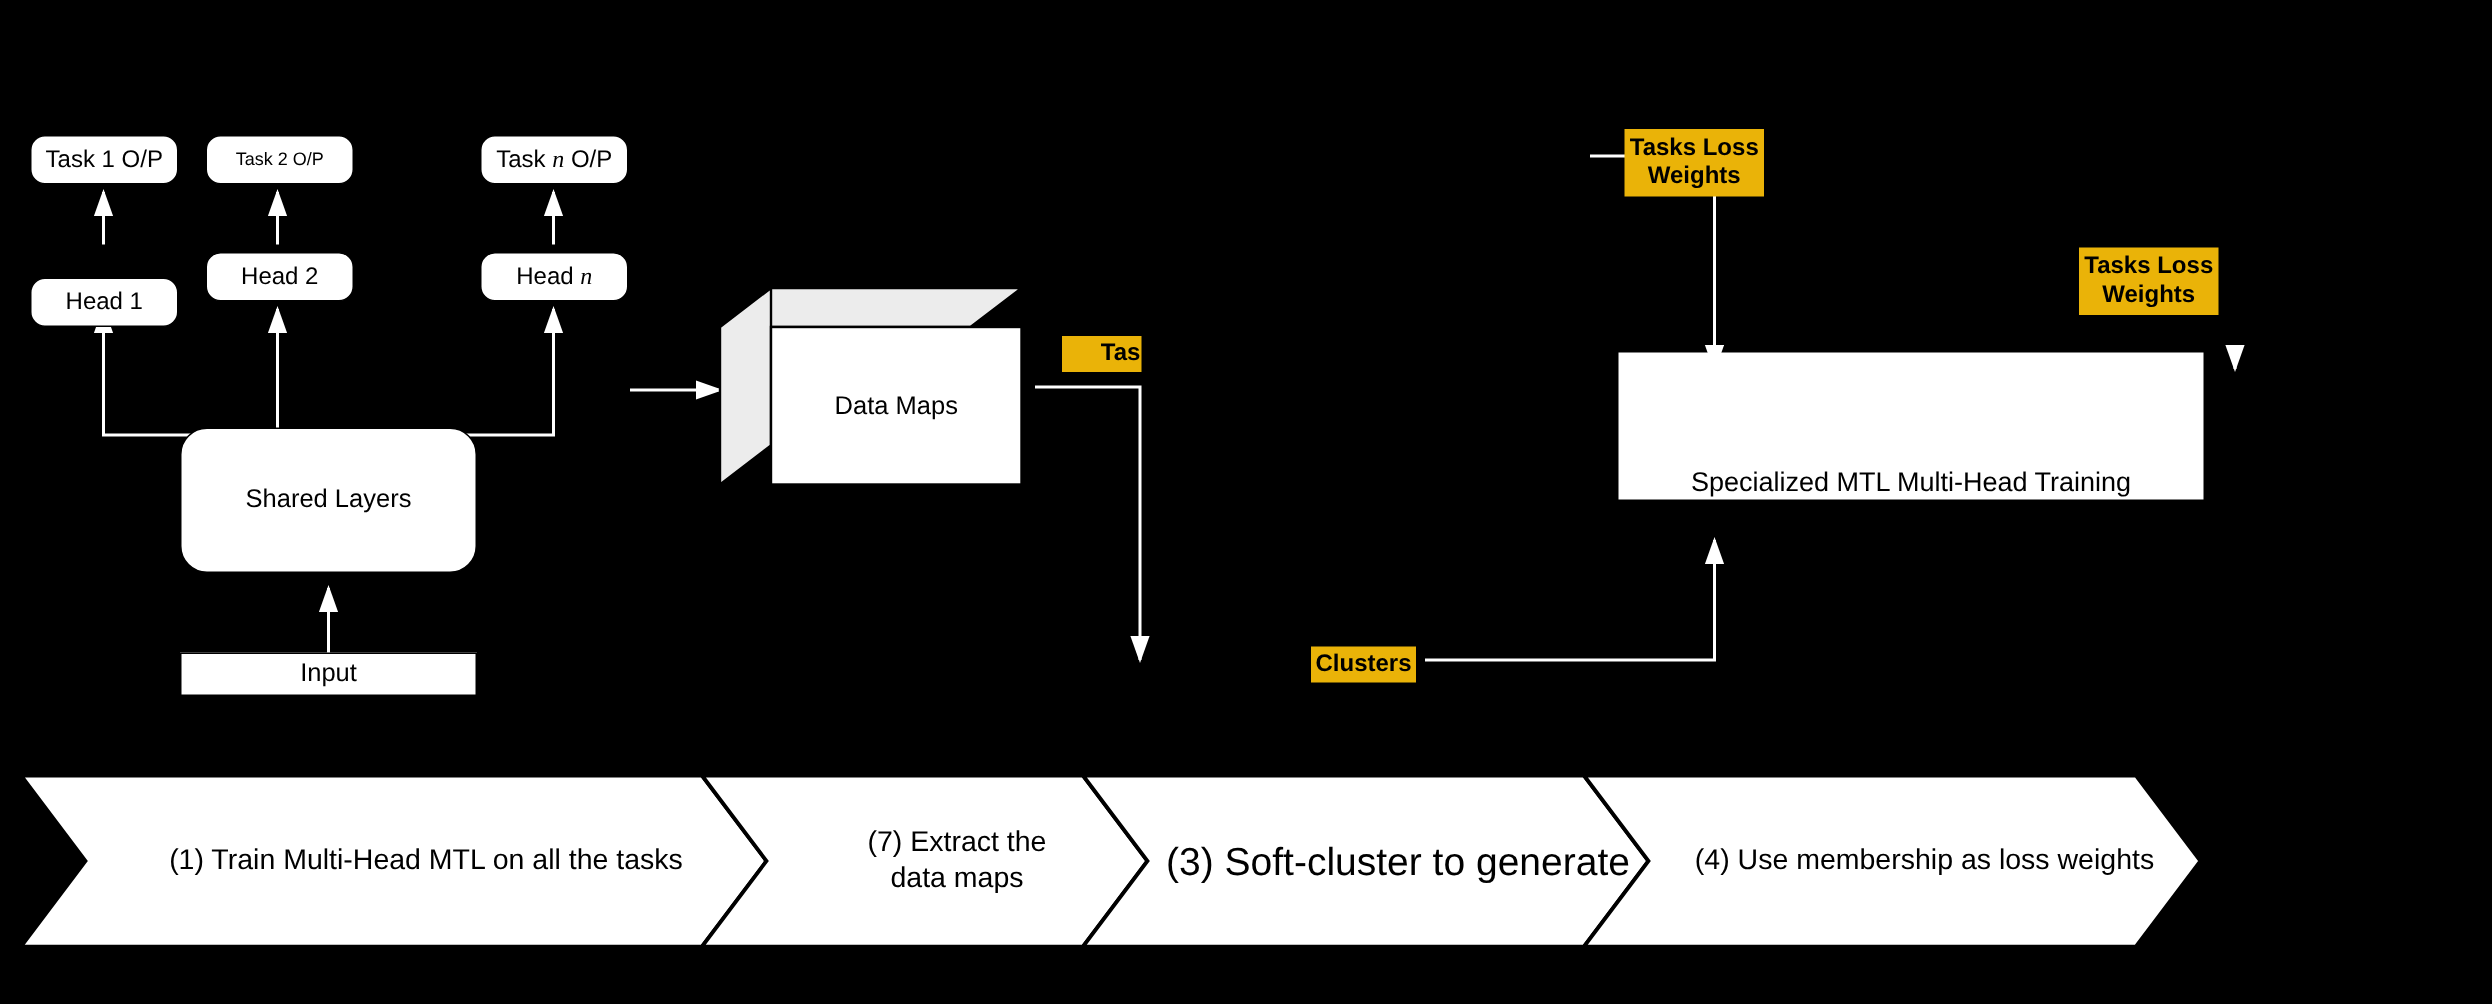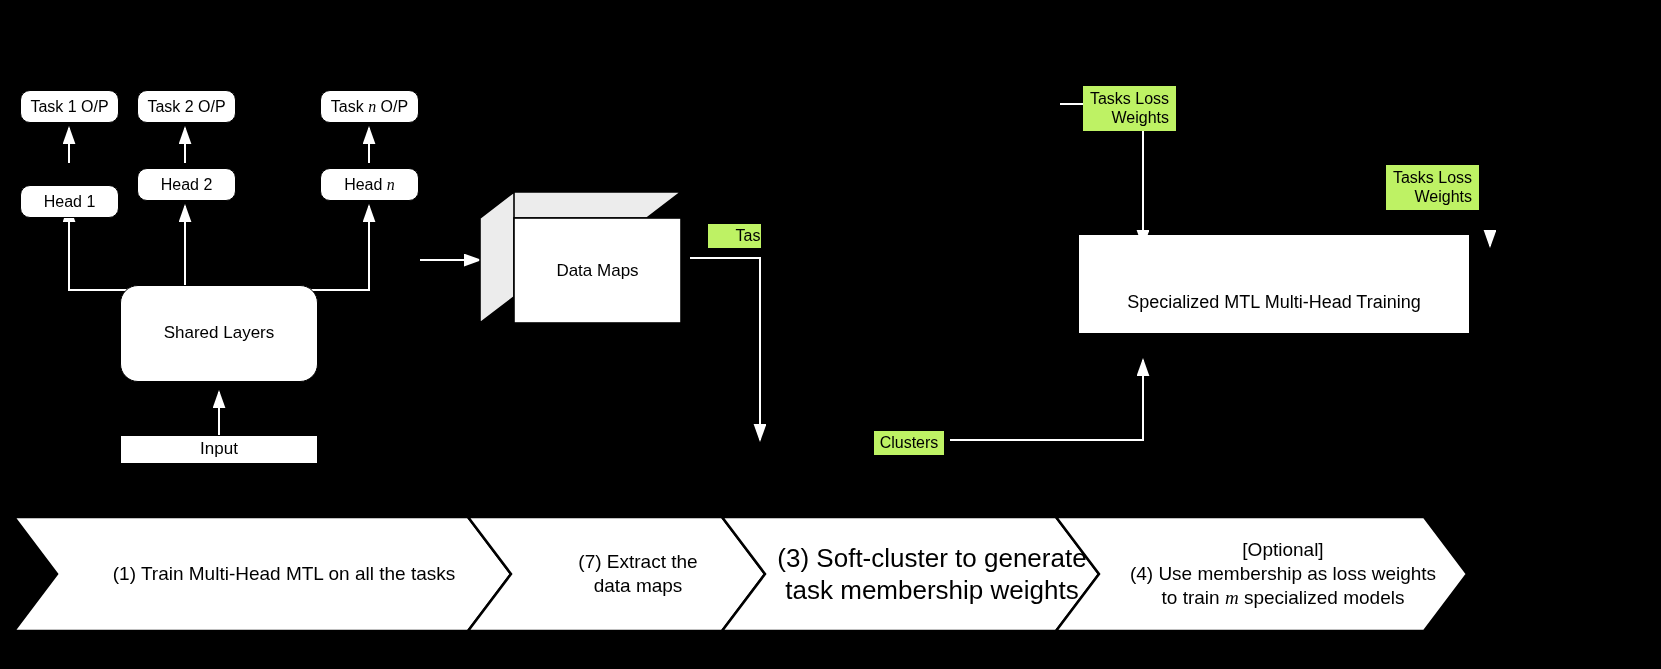--- a/index.html
+++ b/index.html
@@ -6,23 +6,23 @@
   body{width:1661px;height:669px;position:relative;overflow:hidden;
        font-family:"Liberation Sans",sans-serif;color:#000;}
   #stage{position:absolute;left:0;top:0;width:1661px;height:596px;background:#000;}
 
   .box{position:absolute;background:#fff;border:1px solid #000;
        display:flex;align-items:center;justify-content:center;
        box-sizing:border-box;text-align:center;line-height:1.2;}
   .rbox{border-radius:10px;}
   .plain{border:none;}
 
-  .lbl{position:absolute;background:#bef264;color:#000;
+  .lbl{position:absolute;background:#eab308;color:#000;
        display:flex;align-items:center;justify-content:center;
-       text-align:right;line-height:1.15;box-sizing:border-box;white-space:pre;}
+       text-align:center;line-height:1.15;box-sizing:border-box;white-space:pre;font-weight:bold;}
 
   .mi{font-family:"Liberation Serif",serif;font-style:italic;}
 
   svg.overlay{position:absolute;left:0;top:0;width:1661px;height:669px;overflow:visible;}
 
   .chev-txt{position:absolute;display:flex;align-items:center;justify-content:center;
             text-align:center;line-height:1.25;color:#000;box-sizing:border-box;}
 </style>
 </head>
 <body>
@@ -54,21 +54,21 @@
       <path d="M950,440 L1143,440 L1143,360"></path>
 
       <path d="M1060,104 L1143,104 L1143,246"></path>
       <path d="M1490,230 L1490,246"></path>
     </g>
   </svg>
 
   <div class="box rbox" style="left:20px;top:90px;width:99px;height:33px;font-size:16px;">
     <span>Task 1 O/P</span>
   </div>
-  <div class="box rbox" style="left:137px;top:90px;width:99px;height:33px;font-size:16px;">
+  <div class="box rbox" style="left:137px;top:90px;width:99px;height:33px;font-size:12px;">
     <span>Task 2 O/P</span>
   </div>
   <div class="box rbox" style="left:320px;top:90px;width:99px;height:33px;font-size:16px;">
     <span><span>Task </span><span class="mi">n</span><span> O/P</span></span>
   </div>
 
   <div class="box rbox" style="left:20px;top:168px;width:99px;height:33px;font-size:16px;margin-top:17px;">
     <span>Head 1</span>
   </div>
   <div class="box rbox" style="left:137px;top:168px;width:99px;height:33px;font-size:16px;text-align:center;">
@@ -108,21 +108,21 @@
   <div class="lbl" style="left:1083px;top:86px;width:93px;height:45px;font-size:16px;">
     <span style="white-space: pre;">Tasks Loss
 Weights</span>
   </div>
 
   <div class="lbl" style="left:1386px;top:165px;width:93px;height:45px;font-size:16px;">
     <span style="white-space: pre;">Tasks Loss
 Weights</span>
   </div>
 
-  <div class="box plain" style="left:1079px;top:235px;width:390px;height:98px;font-size:18px;align-items:center;padding-top:38px;">
+  <div class="box plain" style="left:1079px;top:235px;width:390px;height:98px;font-size:18px;align-items:flex-end;padding-top:38px;">
     <span>Specialized MTL Multi-Head Training</span>
   </div>
 
   <svg class="overlay" viewBox="0 0 1661 669" xmlns="http://www.w3.org/2000/svg" style="top:0;">
     <g fill="#ffffff" stroke="#000000" stroke-width="2.5" stroke-linejoin="miter">
       <polygon points="14,517 468,517 511,574 468,631 14,631 57,574"></polygon>
       <polygon points="468,517 722,517 765,574 722,631 468,631 511,574"></polygon>
       <polygon points="722,517 1056,517 1099,574 1056,631 722,631 765,574"></polygon>
       <polygon points="1056,517 1424,517 1467,574 1424,631 1056,631 1099,574"></polygon>
     </g>
@@ -135,25 +135,22 @@
   <div class="chev-txt" style="left:511px;top:517px;width:254px;height:114px;font-size:19px;">
     <div>
       <div>(7) Extract the</div>
       <div>data maps</div>
     </div>
   </div>
 
   <div class="chev-txt" style="left:765px;top:517px;width:334px;height:114px;font-size:26px;">
     <div>
       <div>(3) Soft-cluster to generate</div>
-      <div>task membership weights</div>
     </div>
   </div>
 
   <div class="chev-txt" style="left:1099px;top:517px;width:368px;height:114px;font-size:19px;">
     <div>
-      <div>[Optional]</div>
       <div>(4) Use membership as loss weights</div>
-      <div><span id="s4a">to train </span><span class="mi" id="s4m">m</span><span id="s4b"> specialized models</span></div>
     </div>
   </div>
 
 </div>
 
 </body></html>

